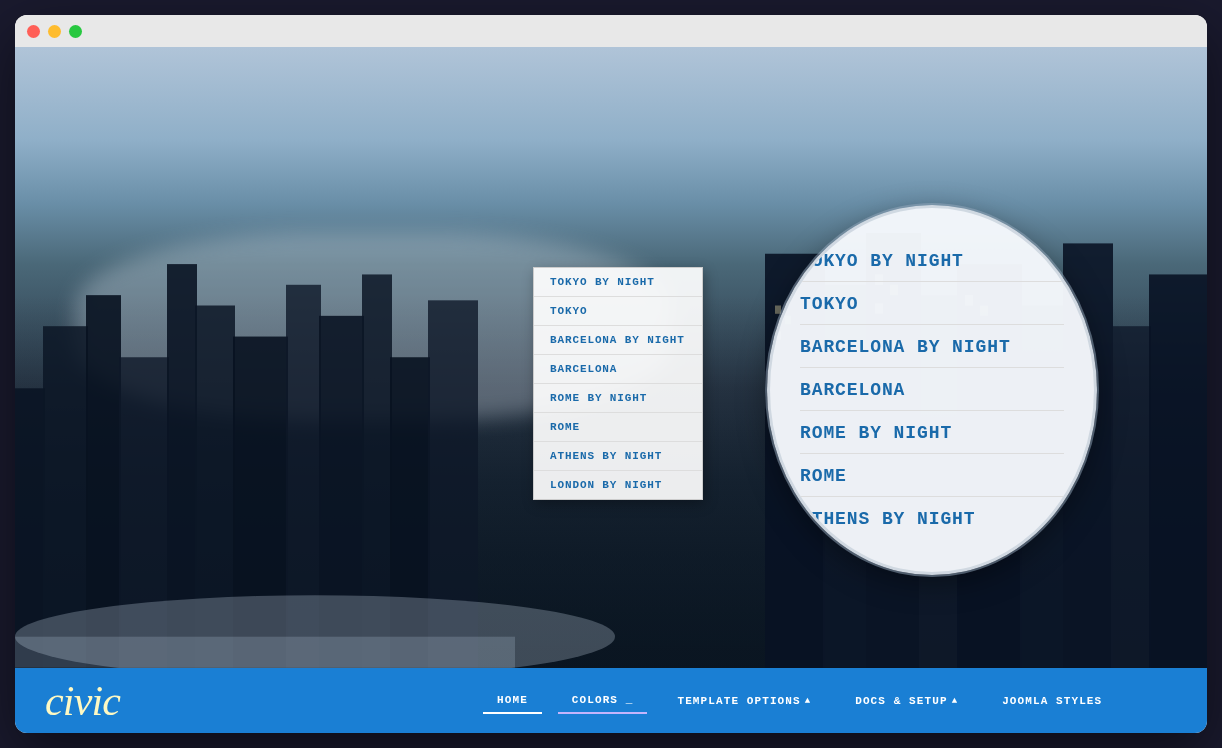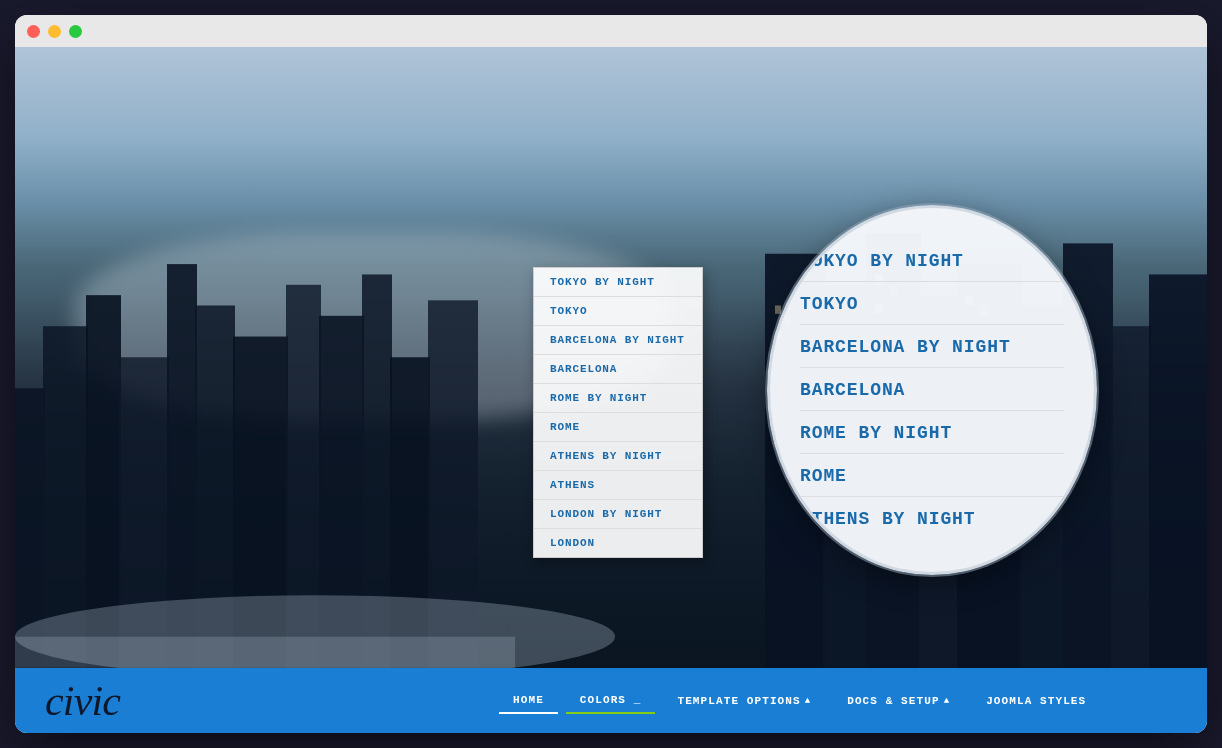--- a/index.html
+++ b/index.html
@@ -181,31 +181,31 @@
       display: flex;
       align-items: center;
       padding: 0 30px;
       flex-shrink: 0;
       z-index: 20;
     }
 
     .navbar-brand {
       font-size: 42px;
       font-weight: 400;
-      color: #0f172a;
+      color: #fef9c3;
       font-family: Georgia, serif;
       font-style: italic;
       letter-spacing: -0.02em;
       flex: 1;
     }
 
     .navbar-nav {
       display: flex;
       align-items: center;
-      gap: 8px;
+      gap: 16px;
       flex: 2;
       justify-content: center;
     }
 
     .nav-item {
       padding: 6px 14px;
       font-size: 11px;
       font-weight: 700;
       color: #fff;
       letter-spacing: 0.1em;
@@ -216,21 +216,21 @@
       display: flex;
       align-items: center;
       gap: 4px;
     }
 
     .nav-item.active {
       border-bottom: 2px solid #fff;
     }
 
     .nav-item.colors-active {
-      border-bottom: 2px solid #84cc16;
+      border-bottom: 2px solid #c4b5fd;
     }
 
     .nav-arrow {
       font-size: 9px;
     }
   </style>
 </head>
 <body>
 
 <div class="browser-window">
@@ -288,23 +288,21 @@
       </div>
 
       <div class="dropdown-menu">
         <div class="dropdown-item">TOKYO BY NIGHT</div>
         <div class="dropdown-item">TOKYO</div>
         <div class="dropdown-item">BARCELONA BY NIGHT</div>
         <div class="dropdown-item">BARCELONA</div>
         <div class="dropdown-item">ROME BY NIGHT</div>
         <div class="dropdown-item">ROME</div>
         <div class="dropdown-item">ATHENS BY NIGHT</div>
-        <div class="dropdown-item">ATHENS</div>
         <div class="dropdown-item">LONDON BY NIGHT</div>
-        <div class="dropdown-item">LONDON</div>
       </div>
 
       <div class="magnifier">
         <div class="magnifier-content">
           <div class="magnifier-item">TOKYO BY NIGHT</div>
           <div class="magnifier-item">TOKYO</div>
           <div class="magnifier-item">BARCELONA BY NIGHT</div>
           <div class="magnifier-item">BARCELONA</div>
           <div class="magnifier-item">ROME BY NIGHT</div>
           <div class="magnifier-item">ROME</div>

